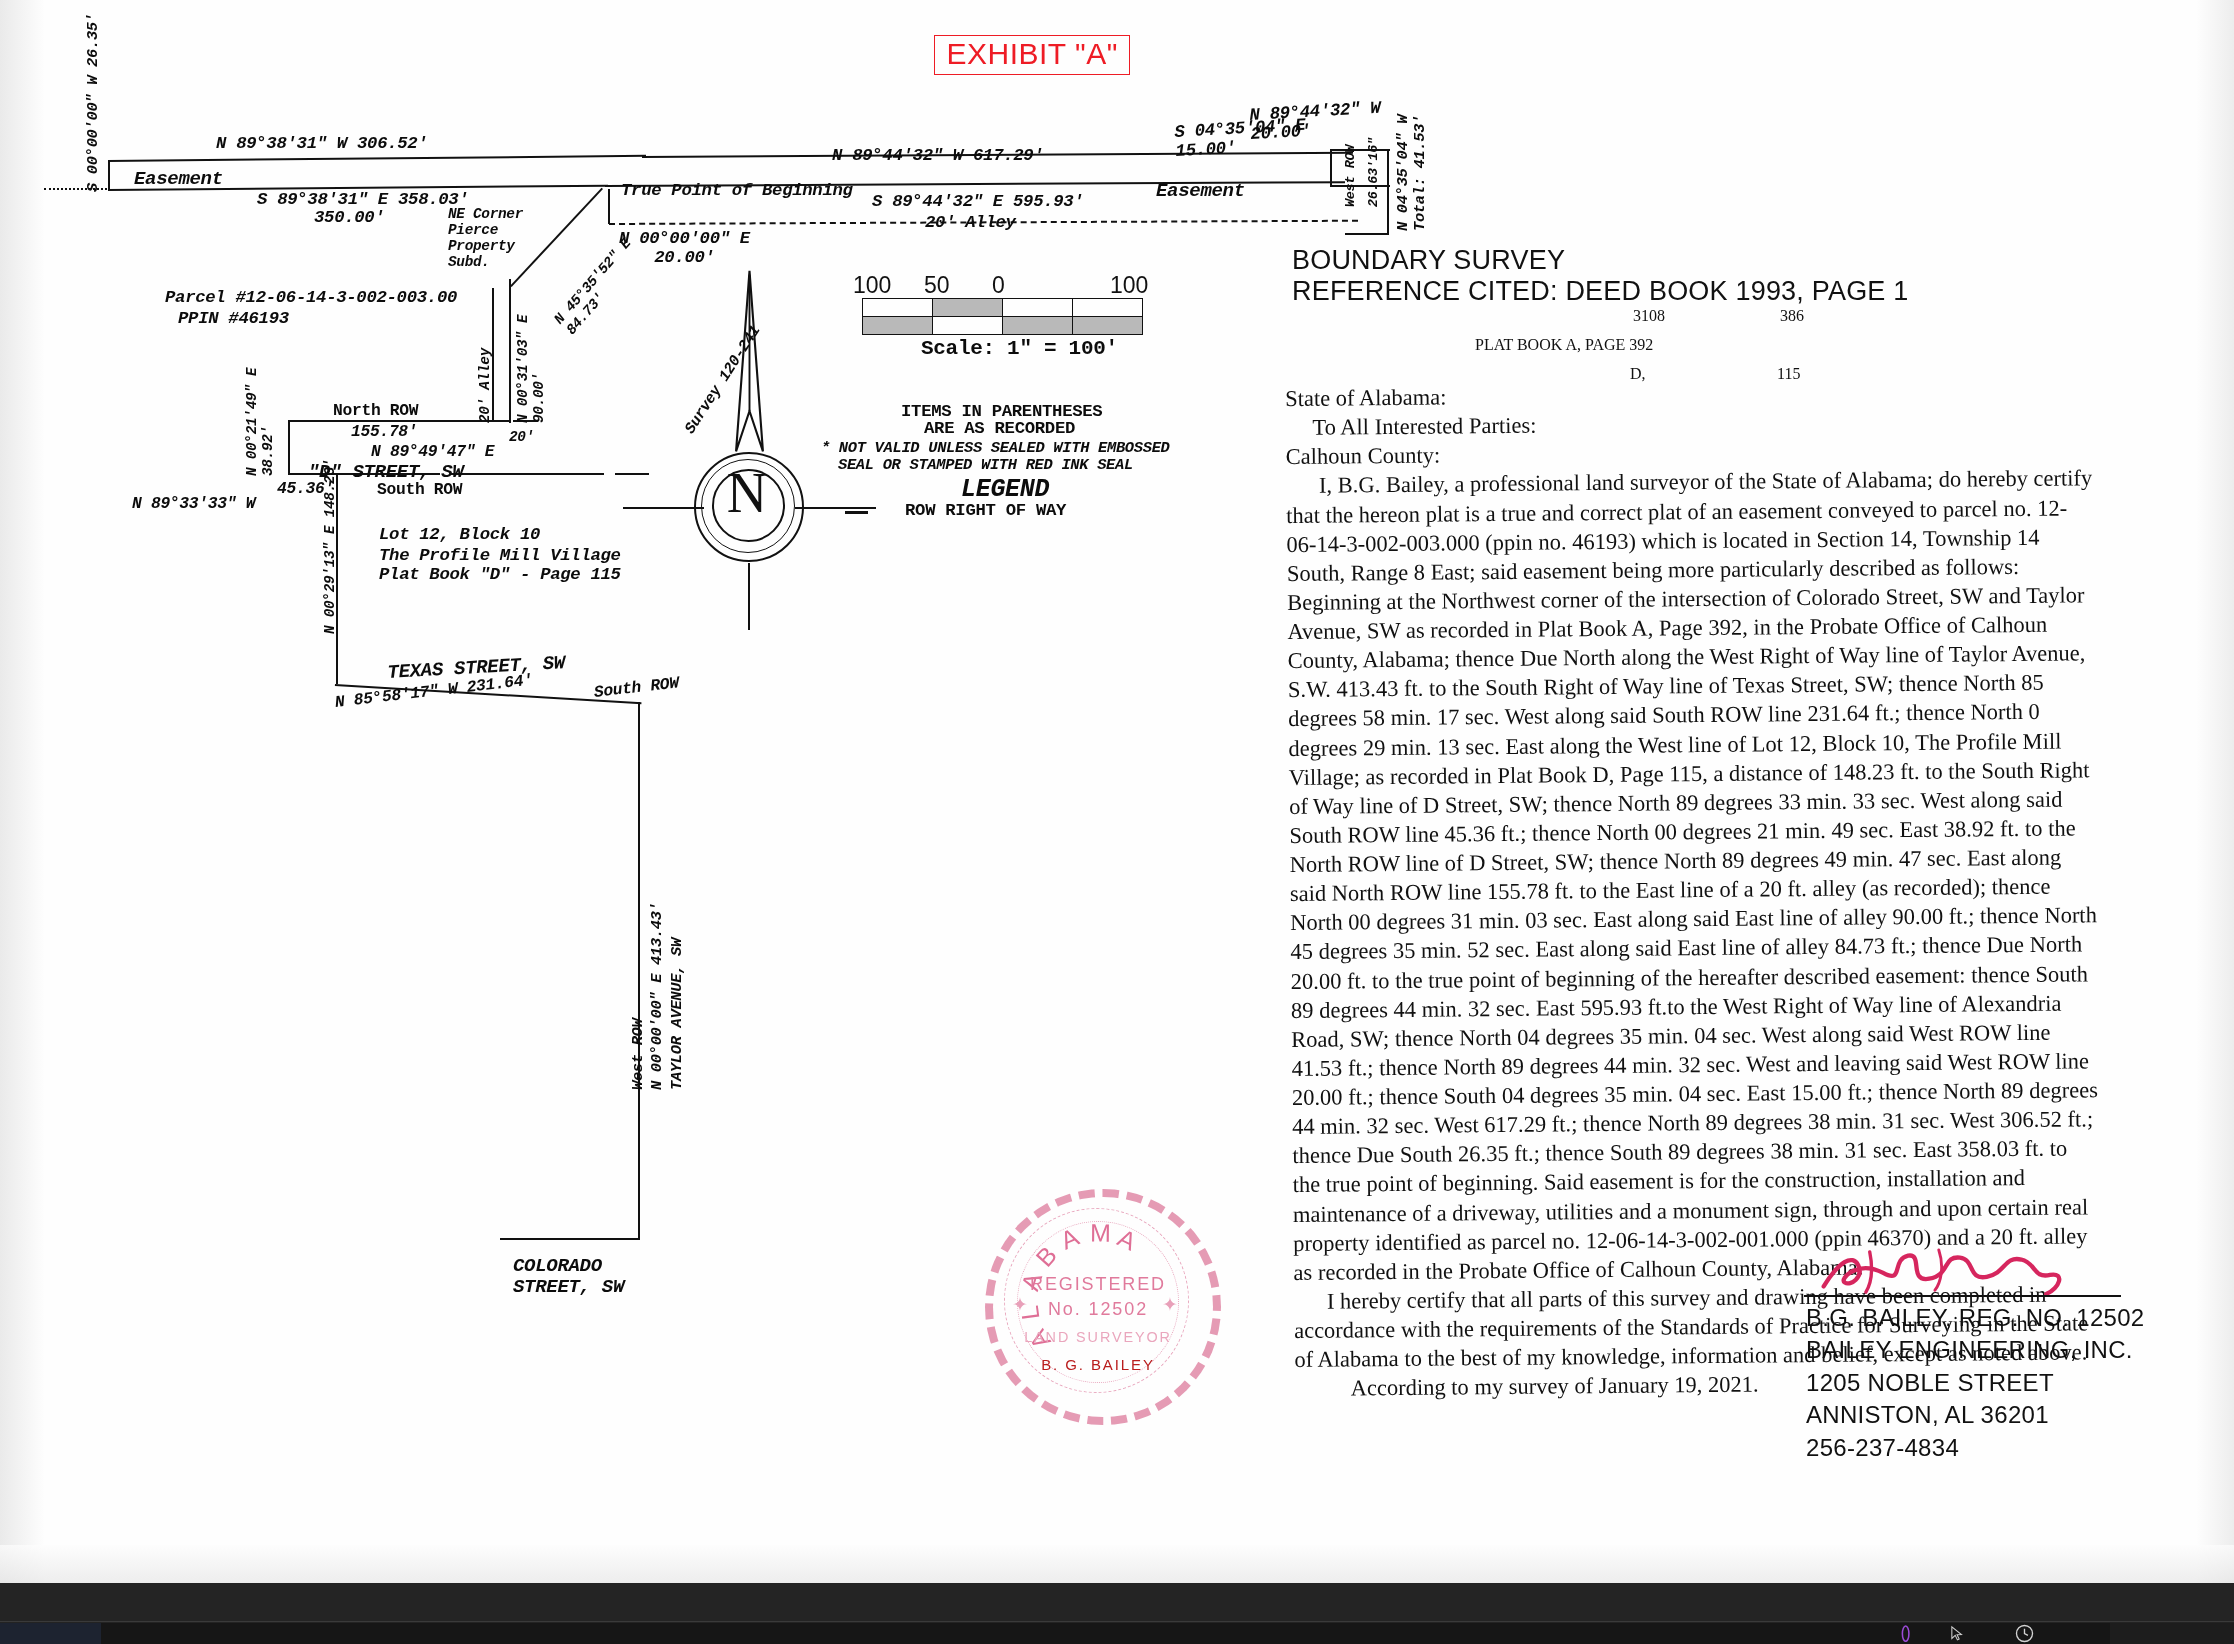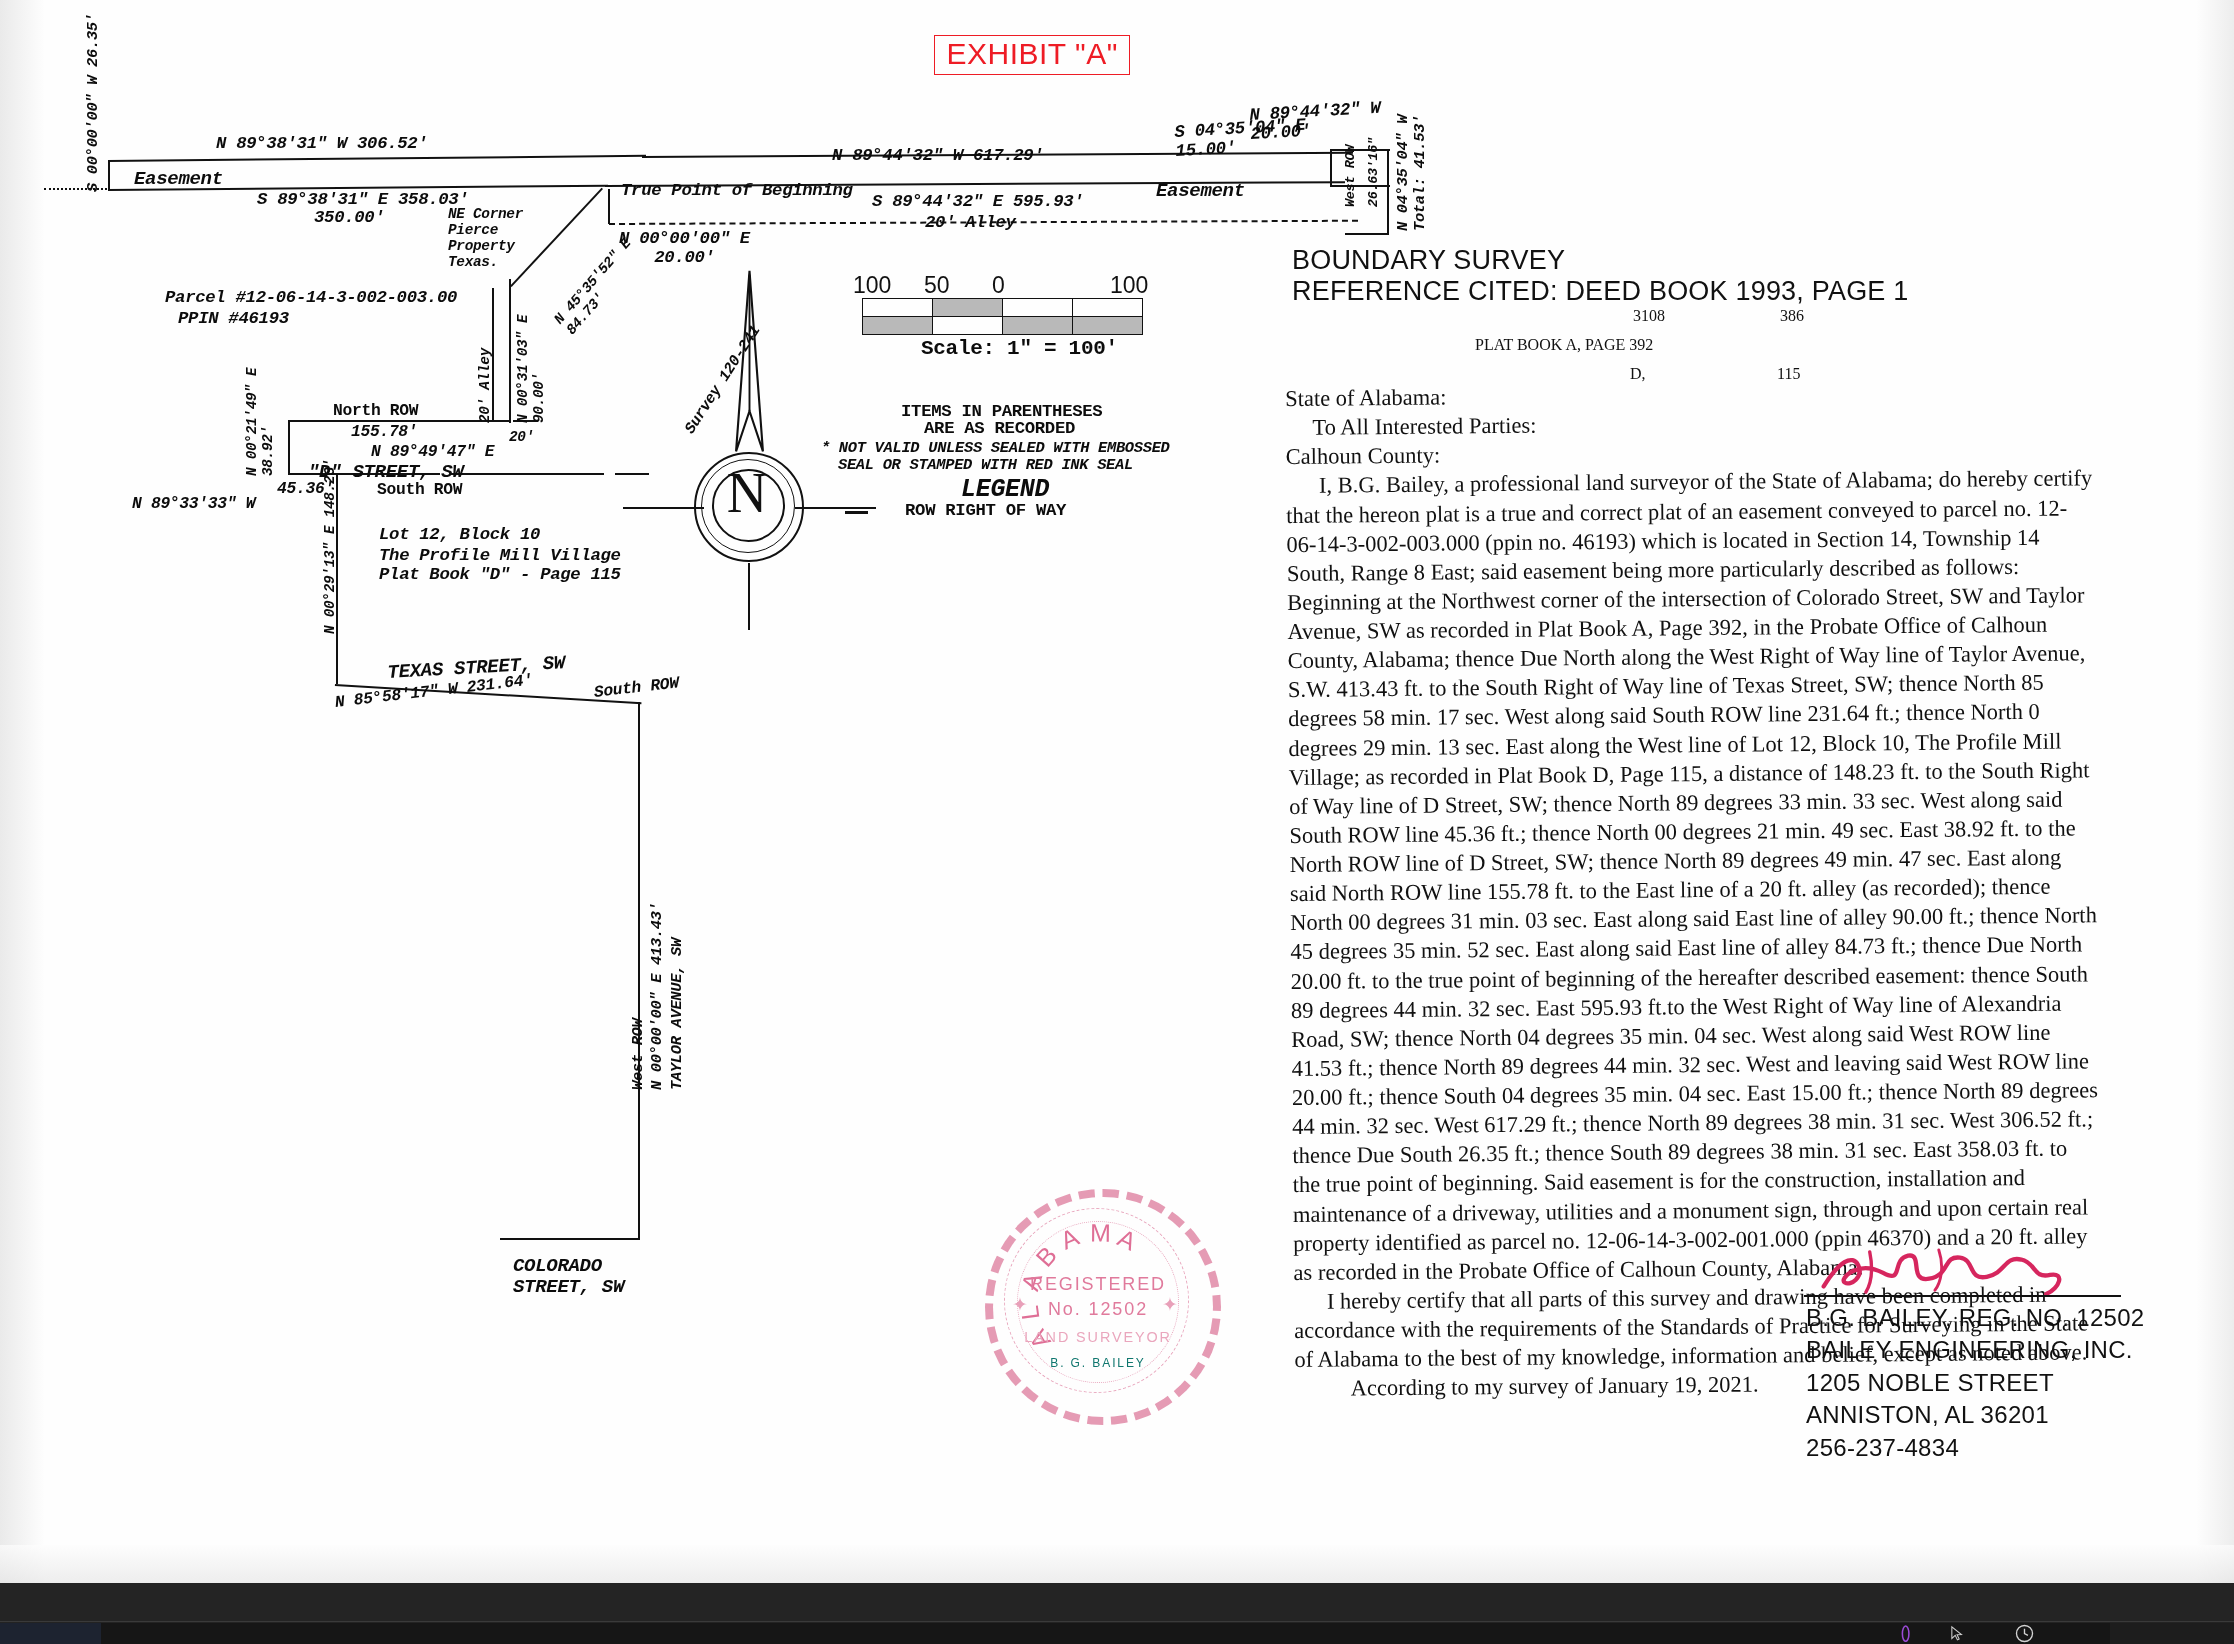--- a/index.html
+++ b/index.html
@@ -344,21 +344,21 @@
     <div class="dwg s14 rot90" style="left:1343px; top:207px;">West ROW</div>
     <div class="dwg s14 rot90" style="left:1366px; top:207px;">26.63'16"</div>
     <div class="dwg s16 rot90" style="left:1395px; top:231px; white-space:pre;">N 04°35'04" W
 Total: 41.53'</div>
 
     <div class="dwg s20" style="left:1156px; top:181px;">Easement</div>
 
     <div class="dwg s15" style="left:448px; top:206px; white-space:pre;">NE Corner
 Pierce
 Property
-Texas.</div>
+Subd.</div>
 
     <div class="dwg s15 rot45" style="left:551px; top:317px; white-space:pre;">N 45°35'52" E
 84.73'</div>
 
     <div class="dwg s15 rot90" style="left:477px; top:423px;">20' Alley</div>
     <div class="dwg s15 rot90" style="left:515px; top:423px; white-space:pre;">N 00°31'03" E
 90.00'</div>
 
     <div class="dwg s18" style="left:157px; top:288px;margin-left:8px;">Parcel #12-06-14-3-002-003.00</div>
     <div class="dwg s18" style="left:178px; top:309px;">PPIN #46193</div>
@@ -491,21 +491,21 @@
           <span class="seal-arc-char" style="transform: translate(-70px, 9.3px) rotate(-97.5deg) translate(-8.6px, -12.5px);">L</span>
           <span class="seal-arc-char" style="transform: translate(-68px, -21px) rotate(-73deg) translate(-8.6px, -12.5px);">A</span>
           <span class="seal-arc-char" style="transform: translate(-53px, -47px) rotate(-48.5deg) translate(-8.6px, -12.5px);">B</span>
           <span class="seal-arc-char" style="transform: translate(-29px, -65px) rotate(-24deg) translate(-8.6px, -12.5px);">A</span>
           <span class="seal-arc-char" style="transform: translate(0.6px, -71px) rotate(0.5deg) translate(-8.6px, -12.5px);">M</span>
           <span class="seal-arc-char" style="transform: translate(30px, -64px) rotate(25deg) translate(-8.6px, -12.5px);">A</span>
         </div>
       <div class="seal-txt" style="top:85px; font-size:18px;">REGISTERED</div>
       <div class="seal-txt" style="top:110px; font-size:18px;">No. 12502</div>
       <div class="seal-txt" style="top:140px; font-size:14.4px; color:#eaa6bd;">LAND SURVEYOR</div>
-      <div class="seal-txt" style="top:167px; font-size:12px; color:#0f766e;">B. G. BAILEY</div>
+      <div class="seal-txt" style="top:167px; font-size:15px; color:#b91c1c;">B. G. BAILEY</div>
     </div>
 
   </div>
 
   <div id="taskbar">
     <div id="taskbar-upper"></div>
     <div id="taskbar-lower"></div>
     <div id="tb-left-cap"></div>
     <div id="tb-right-cap"></div>
     <svg class="tb-icon" style="left:1897px;" viewBox="0 0 18 18">

